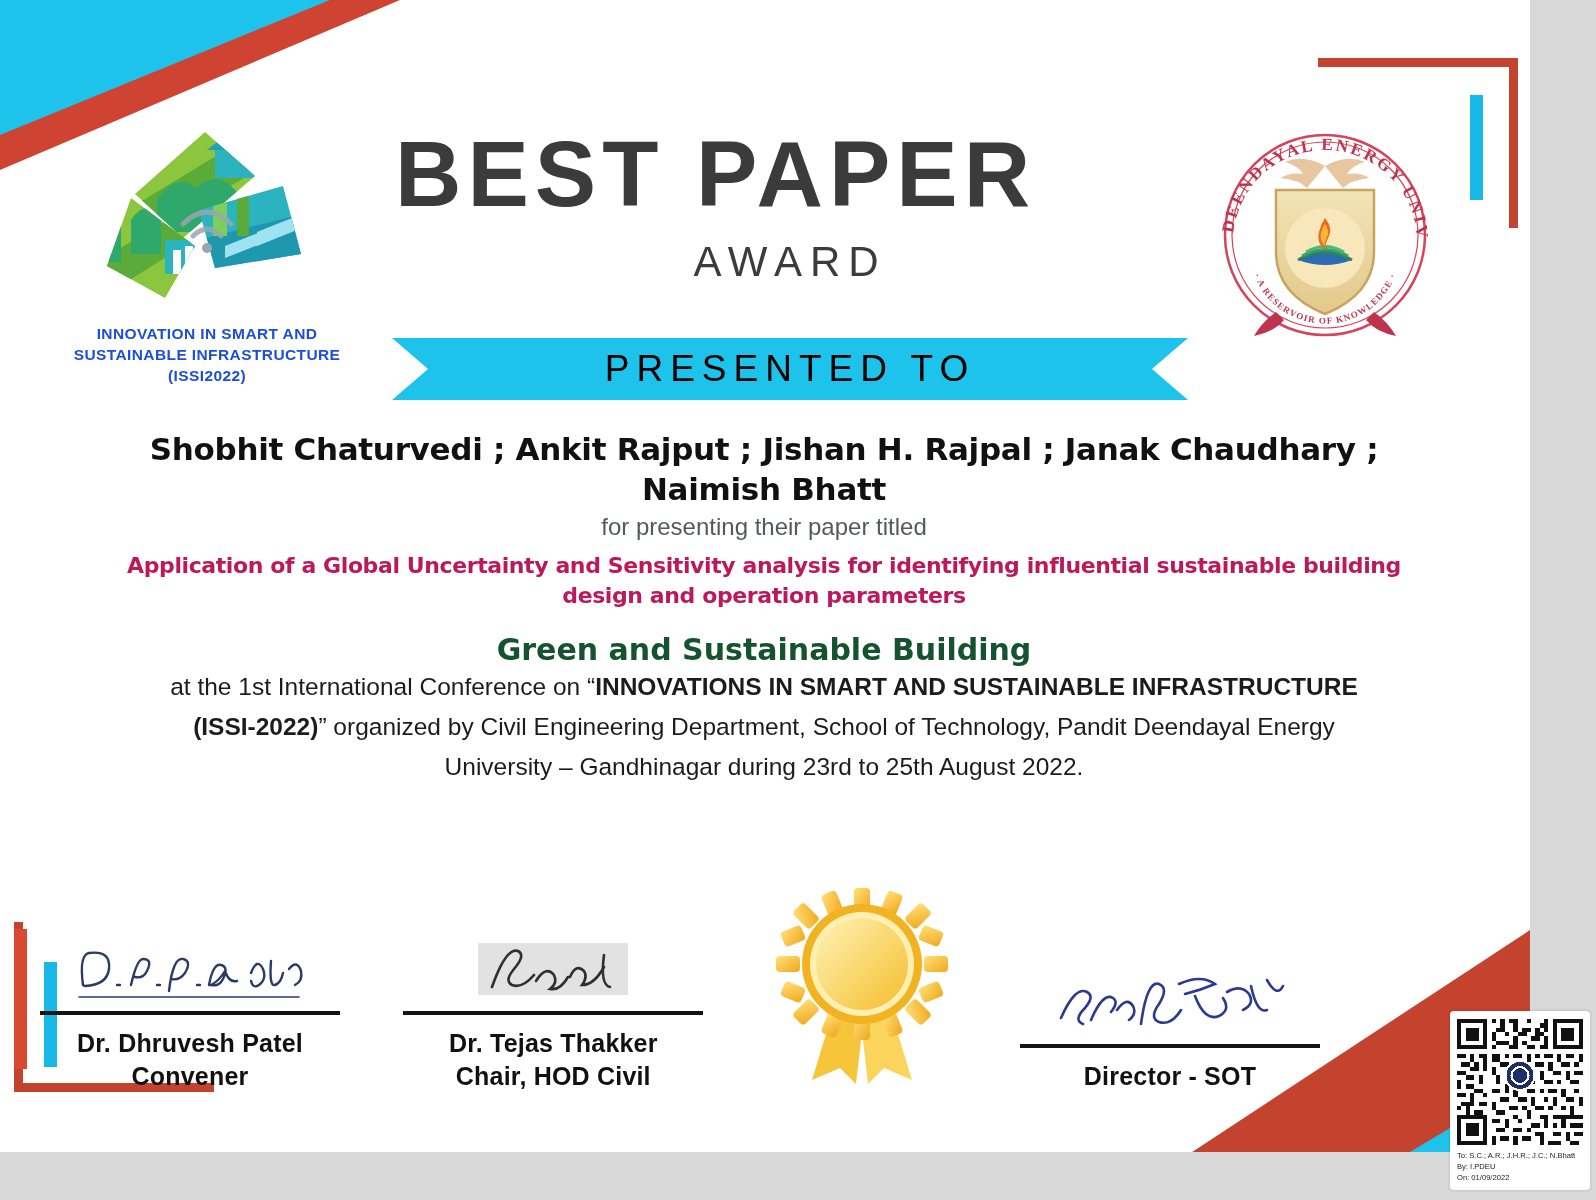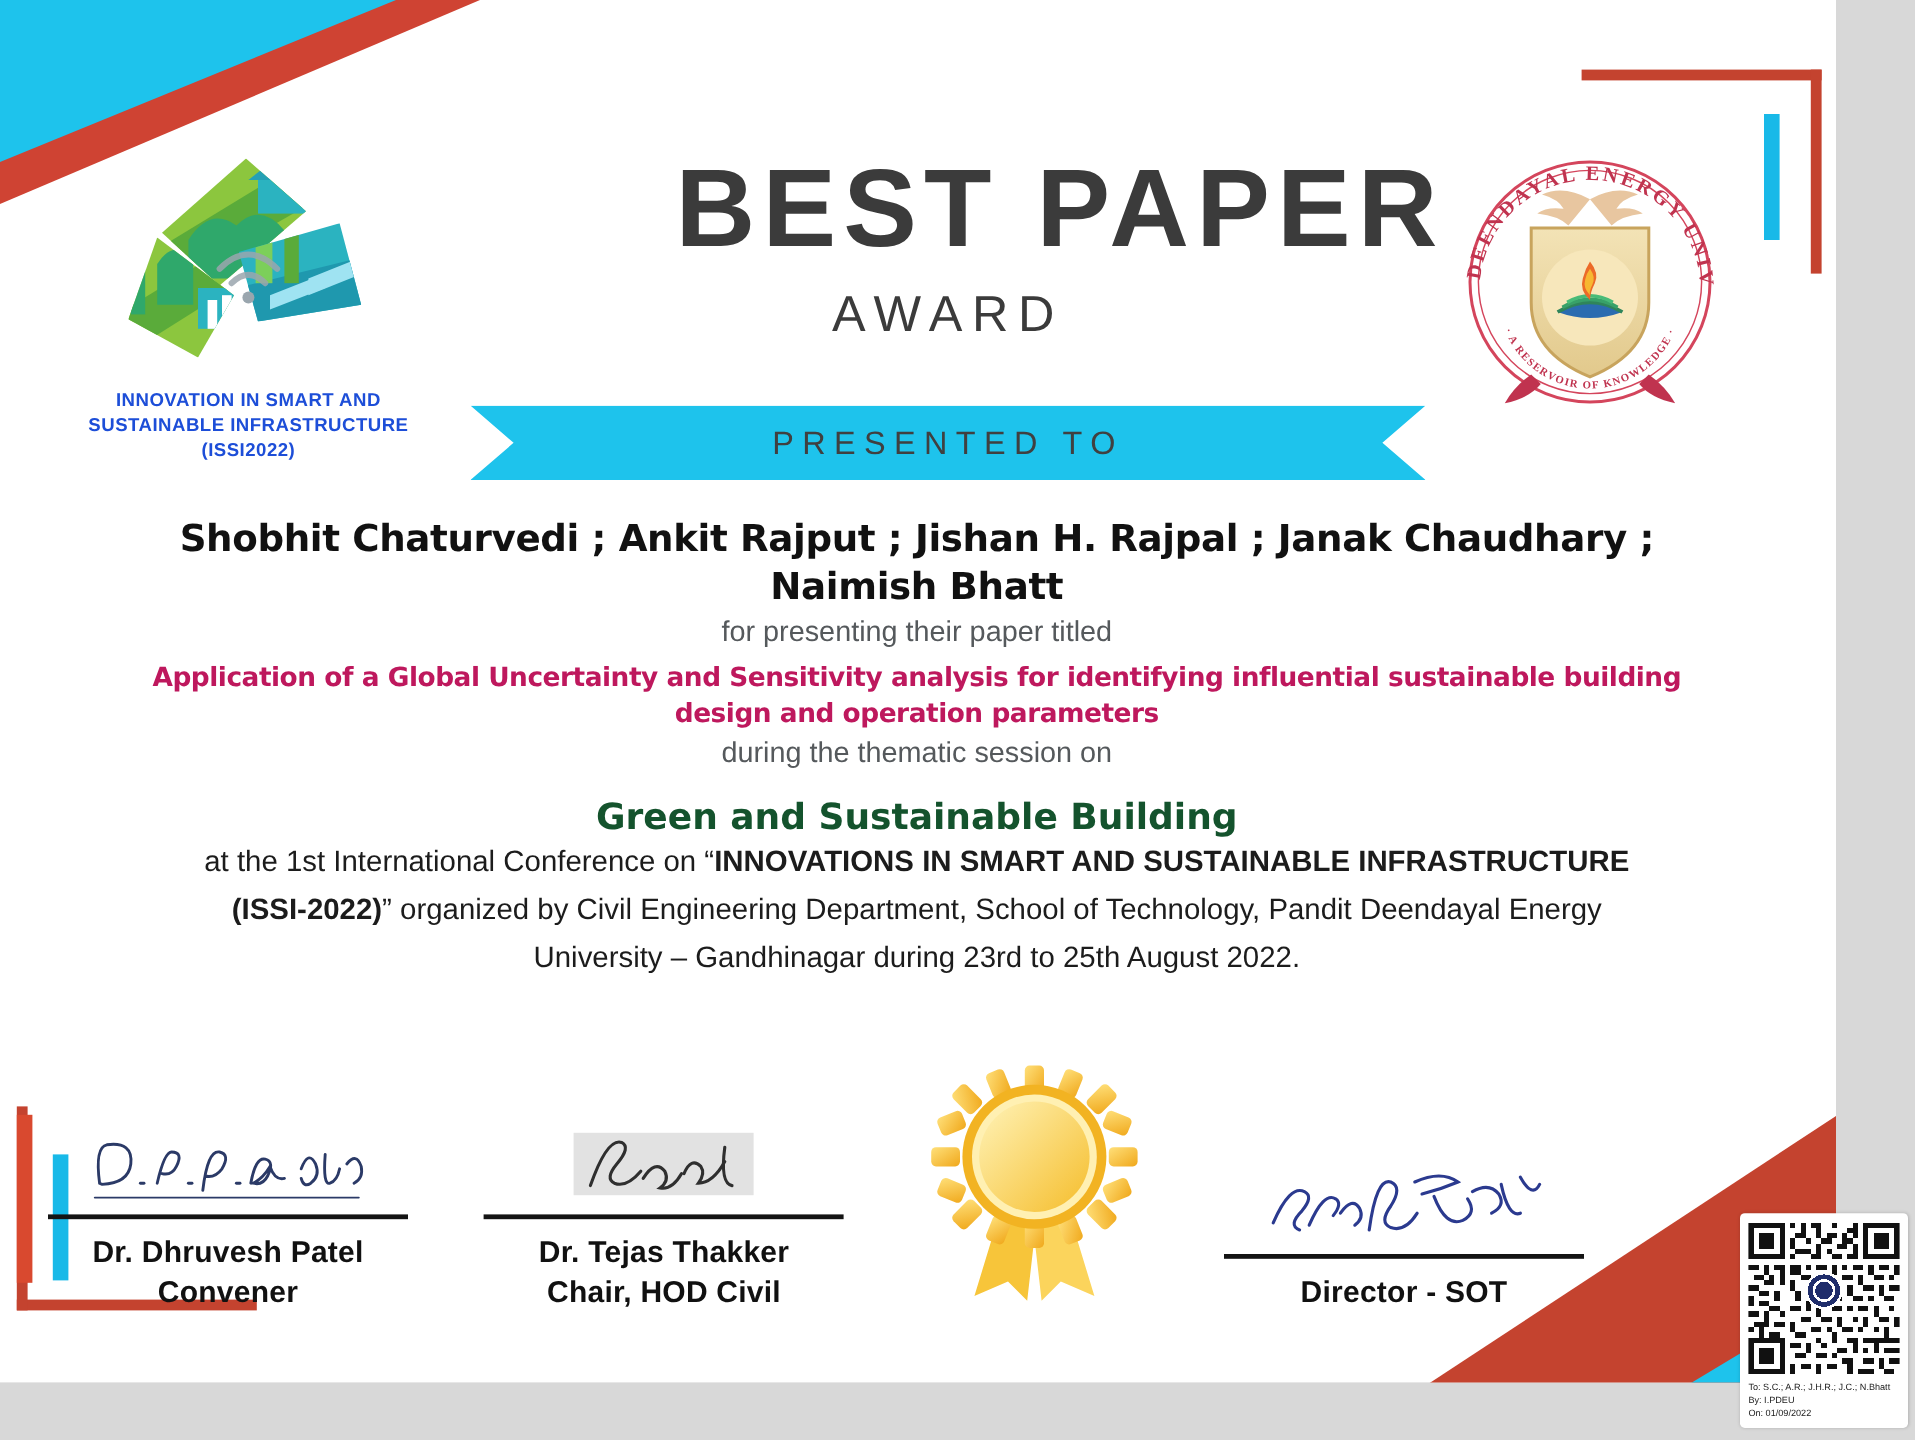--- a/index.html
+++ b/index.html
@@ -86,40 +86,40 @@
   .issi-text {
     font-size: 15.5px; font-weight: bold; color: #1d4ed8;
     letter-spacing: 0.4px; line-height: 1.35; margin-top: 4px;
   }
   .pdeu-logo {
     position: absolute; right: 90px; top: 120px;
     width: 230px; height: 230px;
   }
   
   .title-best-paper {
-    position: absolute; left: 384px; top: 128px; width: 820px;
-    text-align: right;
+    position: absolute; left: 395px; top: 128px; width: 820px;
+    text-align: left;
     font-size: 92px; font-weight: bold; color: #3b3b3b;
     letter-spacing: 6px; line-height: 1;
   }
   .title-award {
     position: absolute; left: 380px; top: 238px; width: 820px;
     text-align: center;
     font-size: 42px; color: #3b3b3b; letter-spacing: 8px;
   }
   
   .ribbon {
     position: absolute; left: 392px; top: 338px;
     width: 796px; height: 62px;
     background: #1ec3ec;
     clip-path: polygon(0 0, 796px 0, 760px 31px, 796px 62px, 0 62px, 36px 31px);
     display: flex; align-items: center; justify-content: center;
   }
   .ribbon span {
-    color: #404040; font-size: 27px; letter-spacing: 7px; font-weight: normal;
+    color: #000000; font-size: 37px; letter-spacing: 7px; font-weight: normal;
   }
   
   .body-area { position: absolute; left: 114px; top: 430px; width: 1300px; text-align: center; }
   .recipients {
     font-family: "DejaVu Sans", sans-serif;
     font-size: 31px; font-weight: bold; color: #111;
     line-height: 1.28; letter-spacing: -0.3px;
   }
   .subtle { font-size: 24px; color: #55595c; margin-top: 4px; font-weight: normal; }
   .paper-title {
@@ -266,21 +266,20 @@
     <div class="title-award">AWARD</div>
 
     <div class="ribbon">
       <span>PRESENTED TO</span>
     </div>
 
     <div class="body-area">
       <div class="recipients">Shobhit Chaturvedi ; Ankit Rajput ; Jishan H. Rajpal ; Janak Chaudhary ; Naimish Bhatt</div>
       <div class="subtle">for presenting their paper titled</div>
       <div class="paper-title">Application of a Global Uncertainty and Sensitivity analysis for identifying influential sustainable building design and operation parameters</div>
-      <div class="subtle">during the thematic session on</div>
       <div class="session">Green and Sustainable Building</div>
       <div class="conference">
         <span>at the 1st International Conference on “</span><b>INNOVATIONS IN SMART AND SUSTAINABLE INFRASTRUCTURE (ISSI-2022)</b><span>” organized by Civil Engineering Department, School of Technology, Pandit Deendayal Energy University – Gandhinagar during 23rd to 25th August 2022.</span>
       </div>
     </div>
 
     <div class="sig-row">
 
       <div class="sig-block">
         <div class="sig-img">

